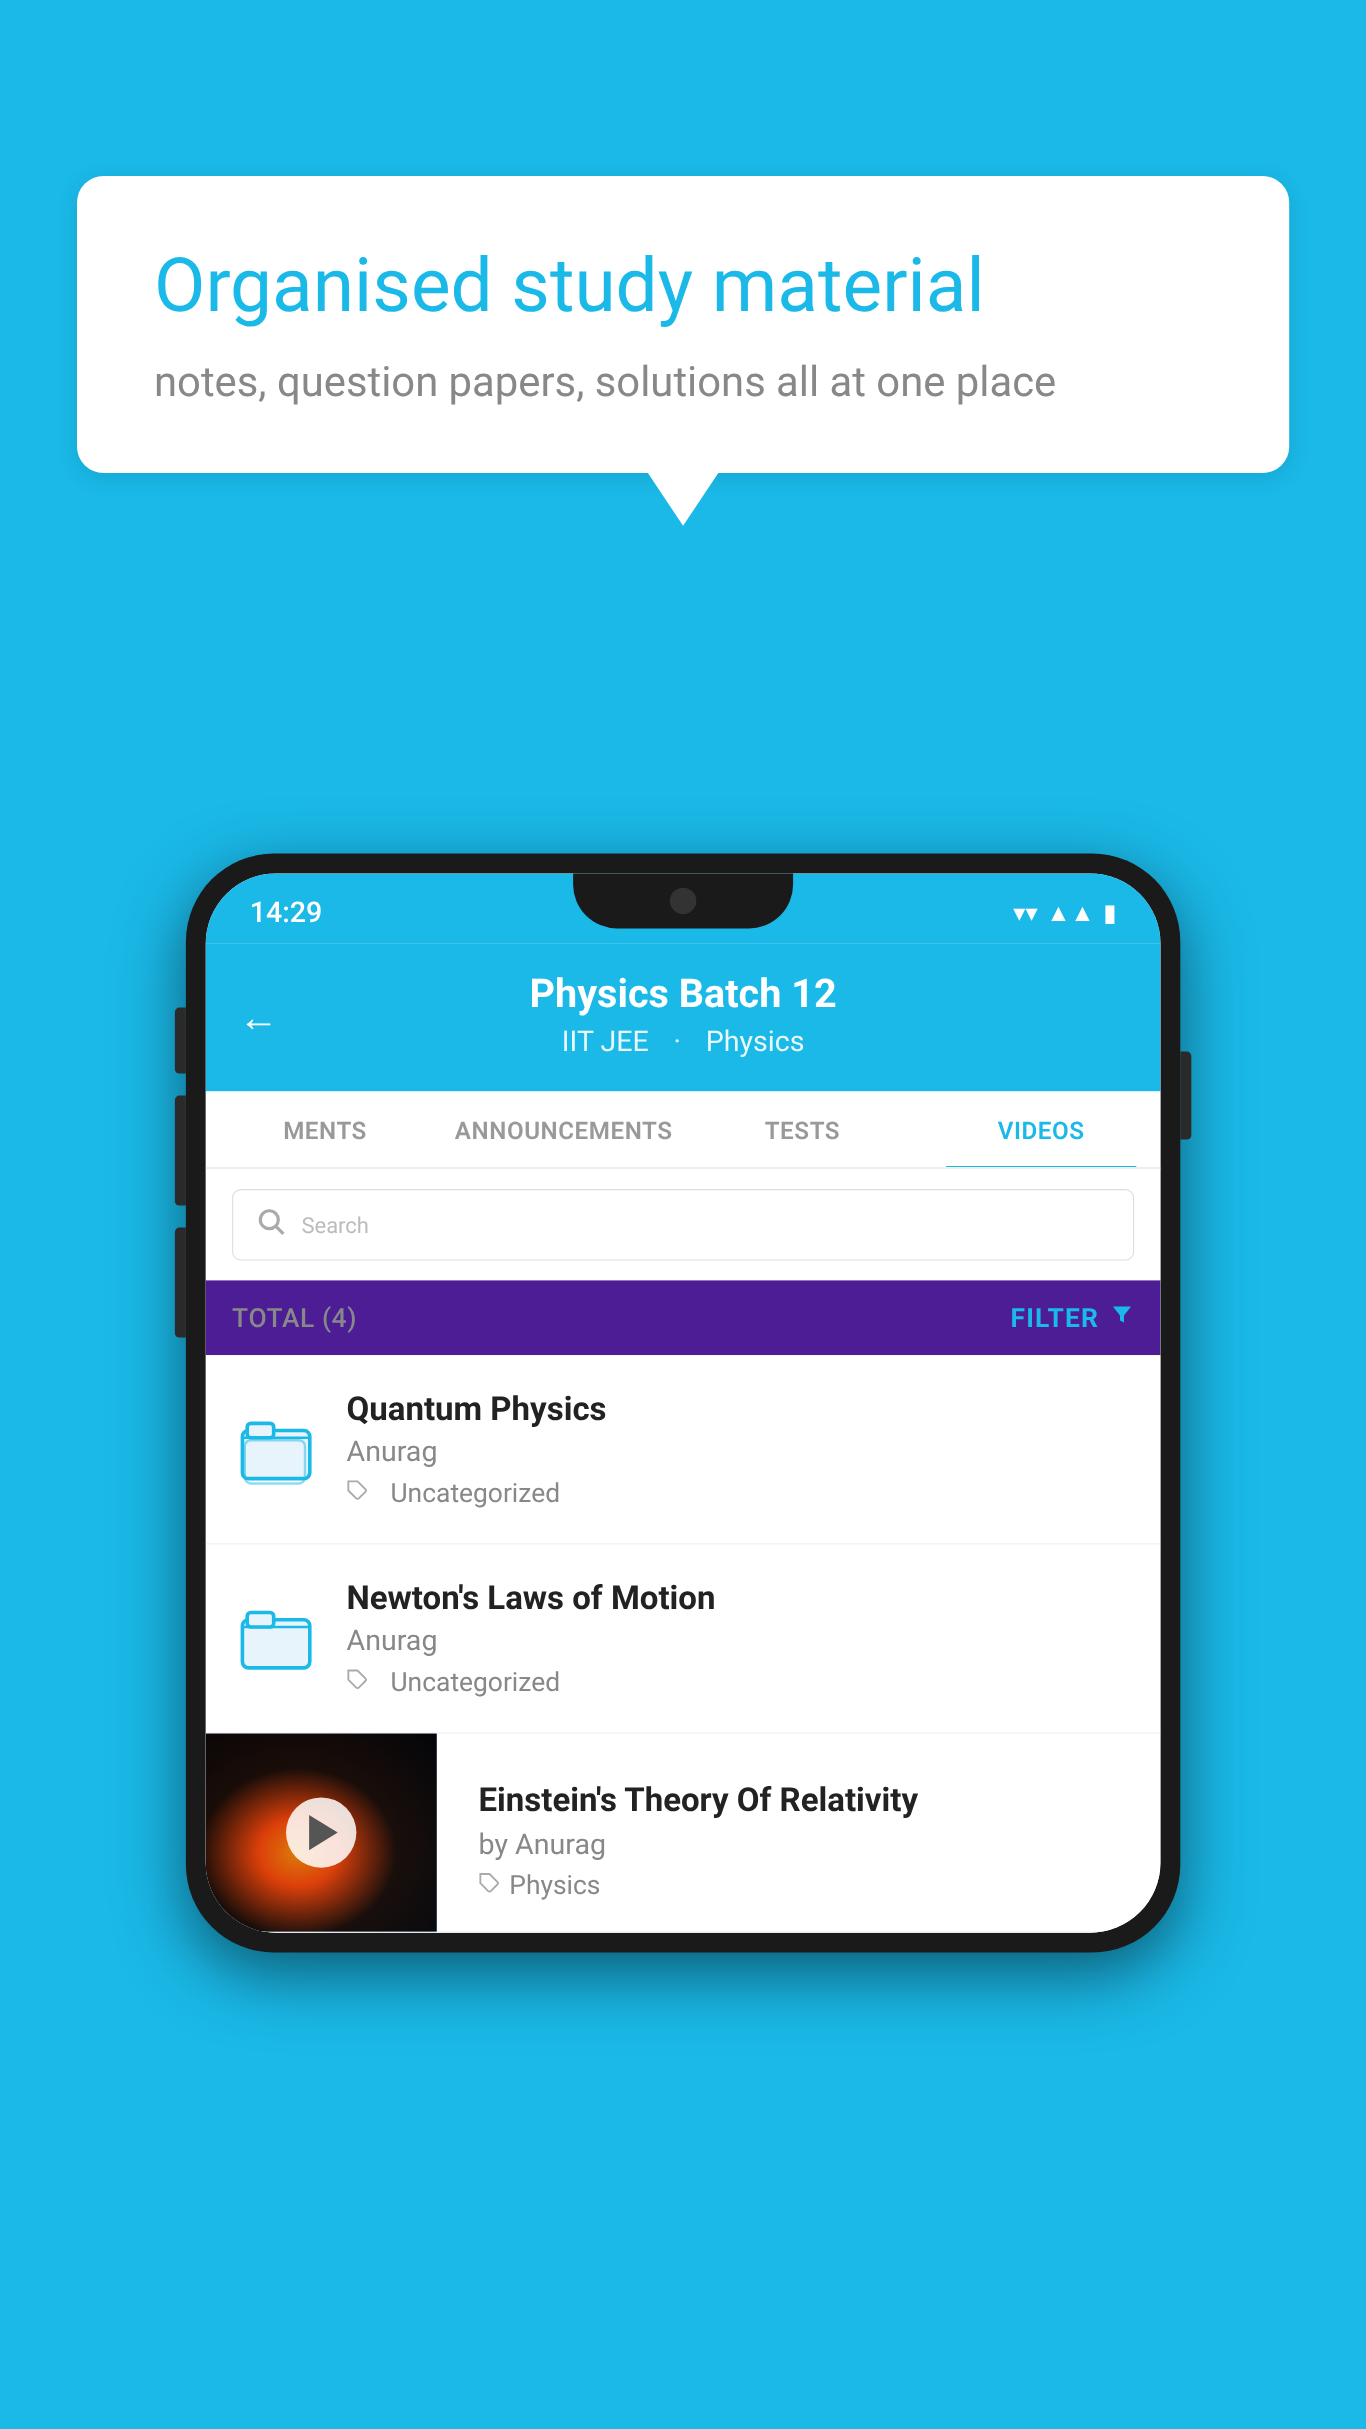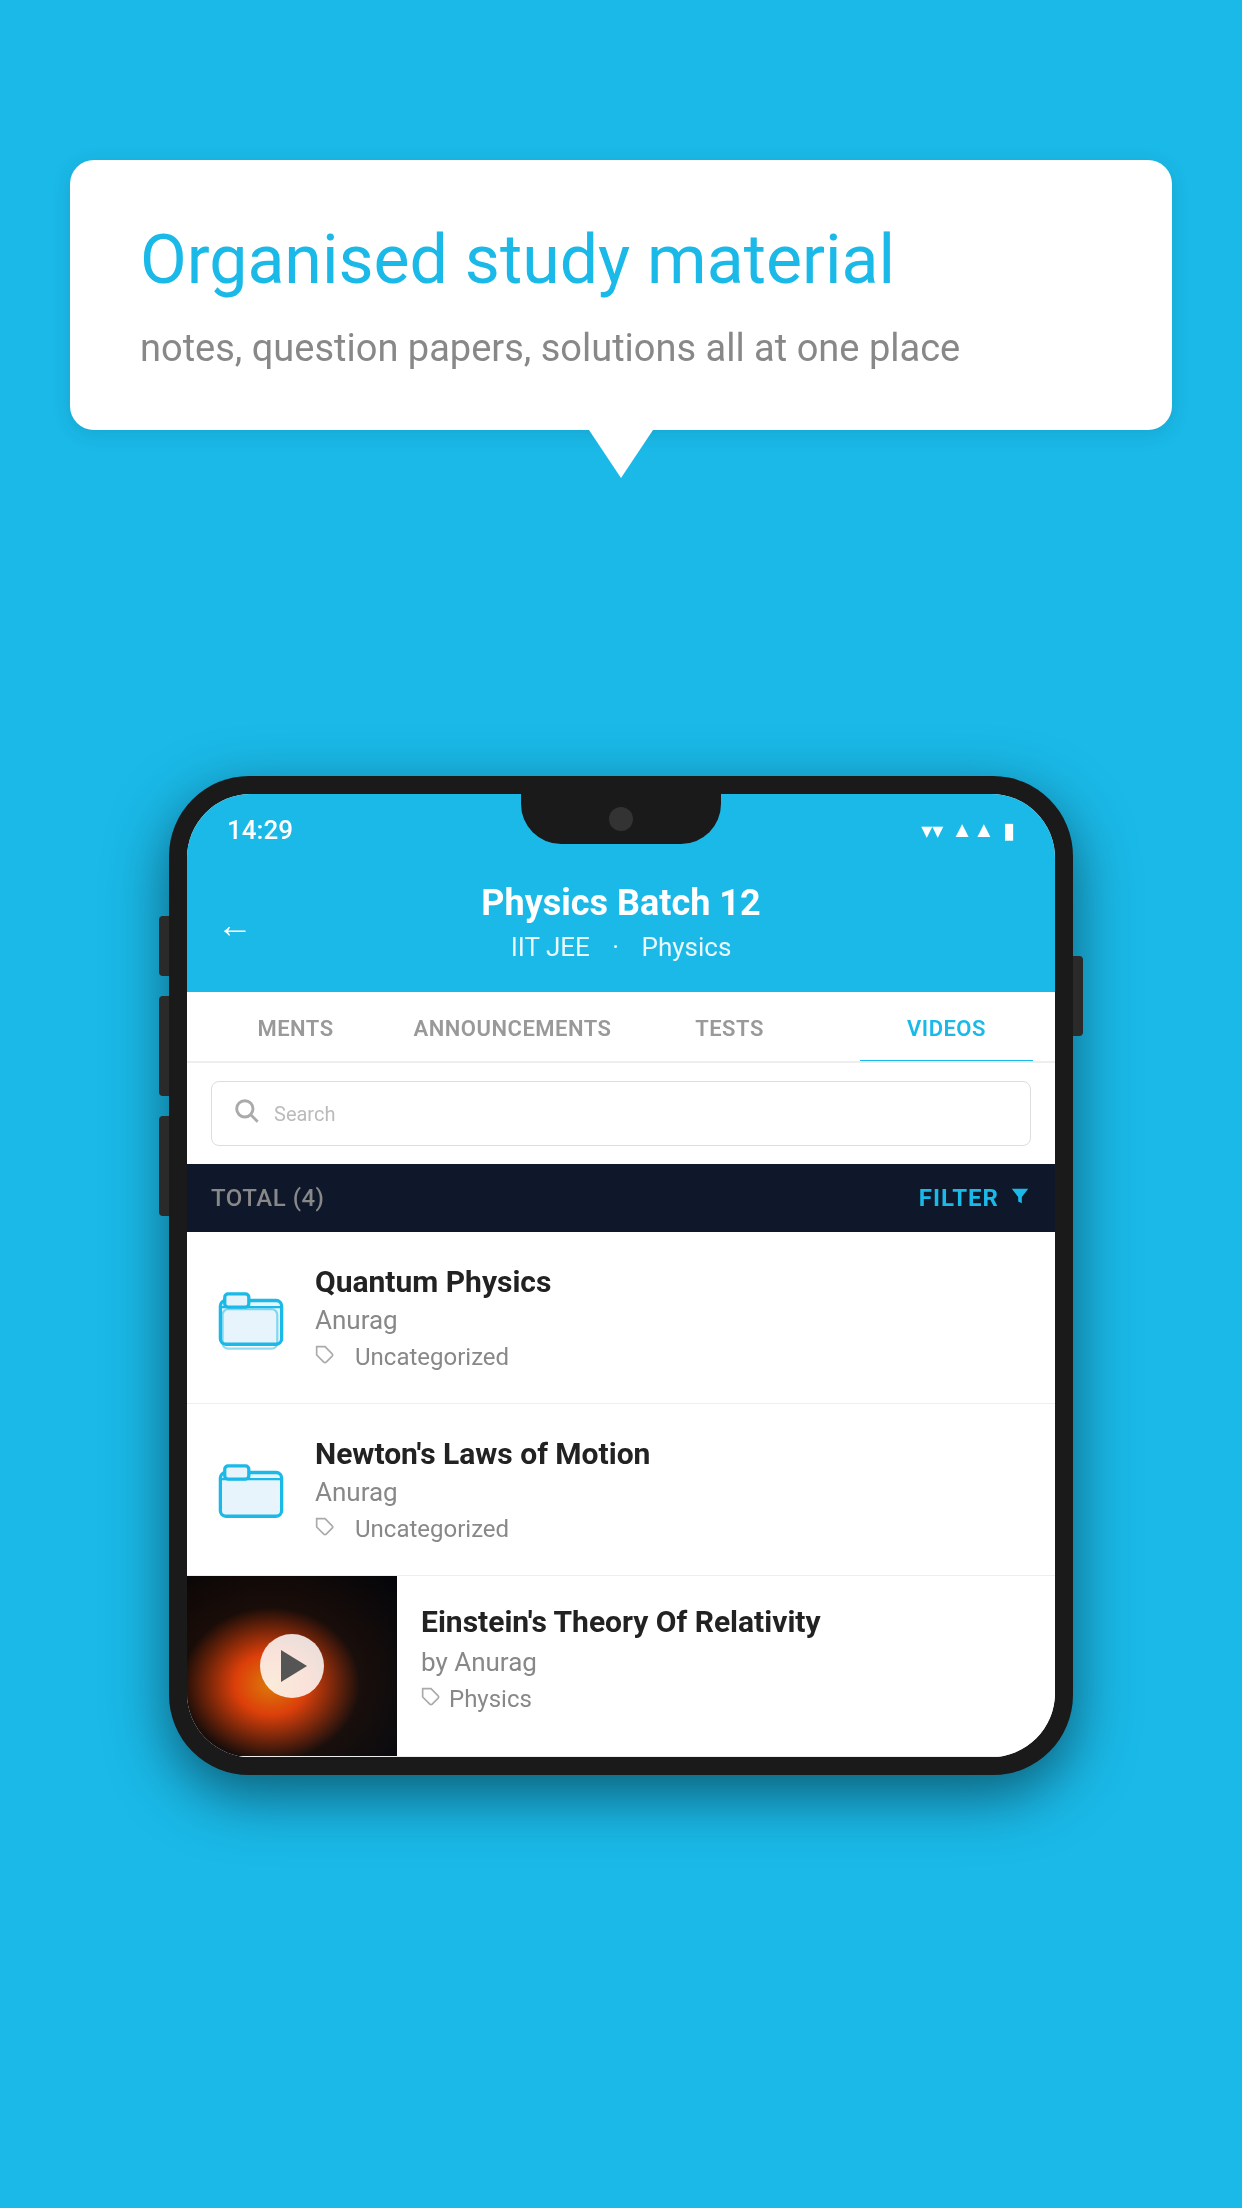--- a/index.html
+++ b/index.html
@@ -259,21 +259,21 @@
       font-size: 28px;
     }
 
     .search-placeholder {
       color: #bbb;
       font-size: 20px;
     }
 
     
     .filter-bar {
-      background: #0f172a;
+      background: #4c1d95;
       padding: 20px 24px;
       display: flex;
       justify-content: space-between;
       align-items: center;
     }
 
     .total-count {
       color: #888;
       font-size: 24px;
       font-weight: 500;
@@ -343,24 +343,24 @@
       display: flex;
       align-items: center;
       gap: 20px;
       color: #888;
       font-size: 24px;
     }
 
     
     .list-item-thumb {
       display: flex;
-      align-items: flex-start;
+      align-items: flex-end;
       padding: 0 0 0 0;
       border-bottom: 1.5px solid #eee;
-      gap: 0;
+      gap: 14px;
     }
 
     .thumb-container {
       width: 210px;
       height: 180px;
       flex-shrink: 0;
       background: linear-gradient(135deg, #1a1a2e, #16213e, #0f3460);
       position: relative;
       overflow: hidden;
       display: flex;

